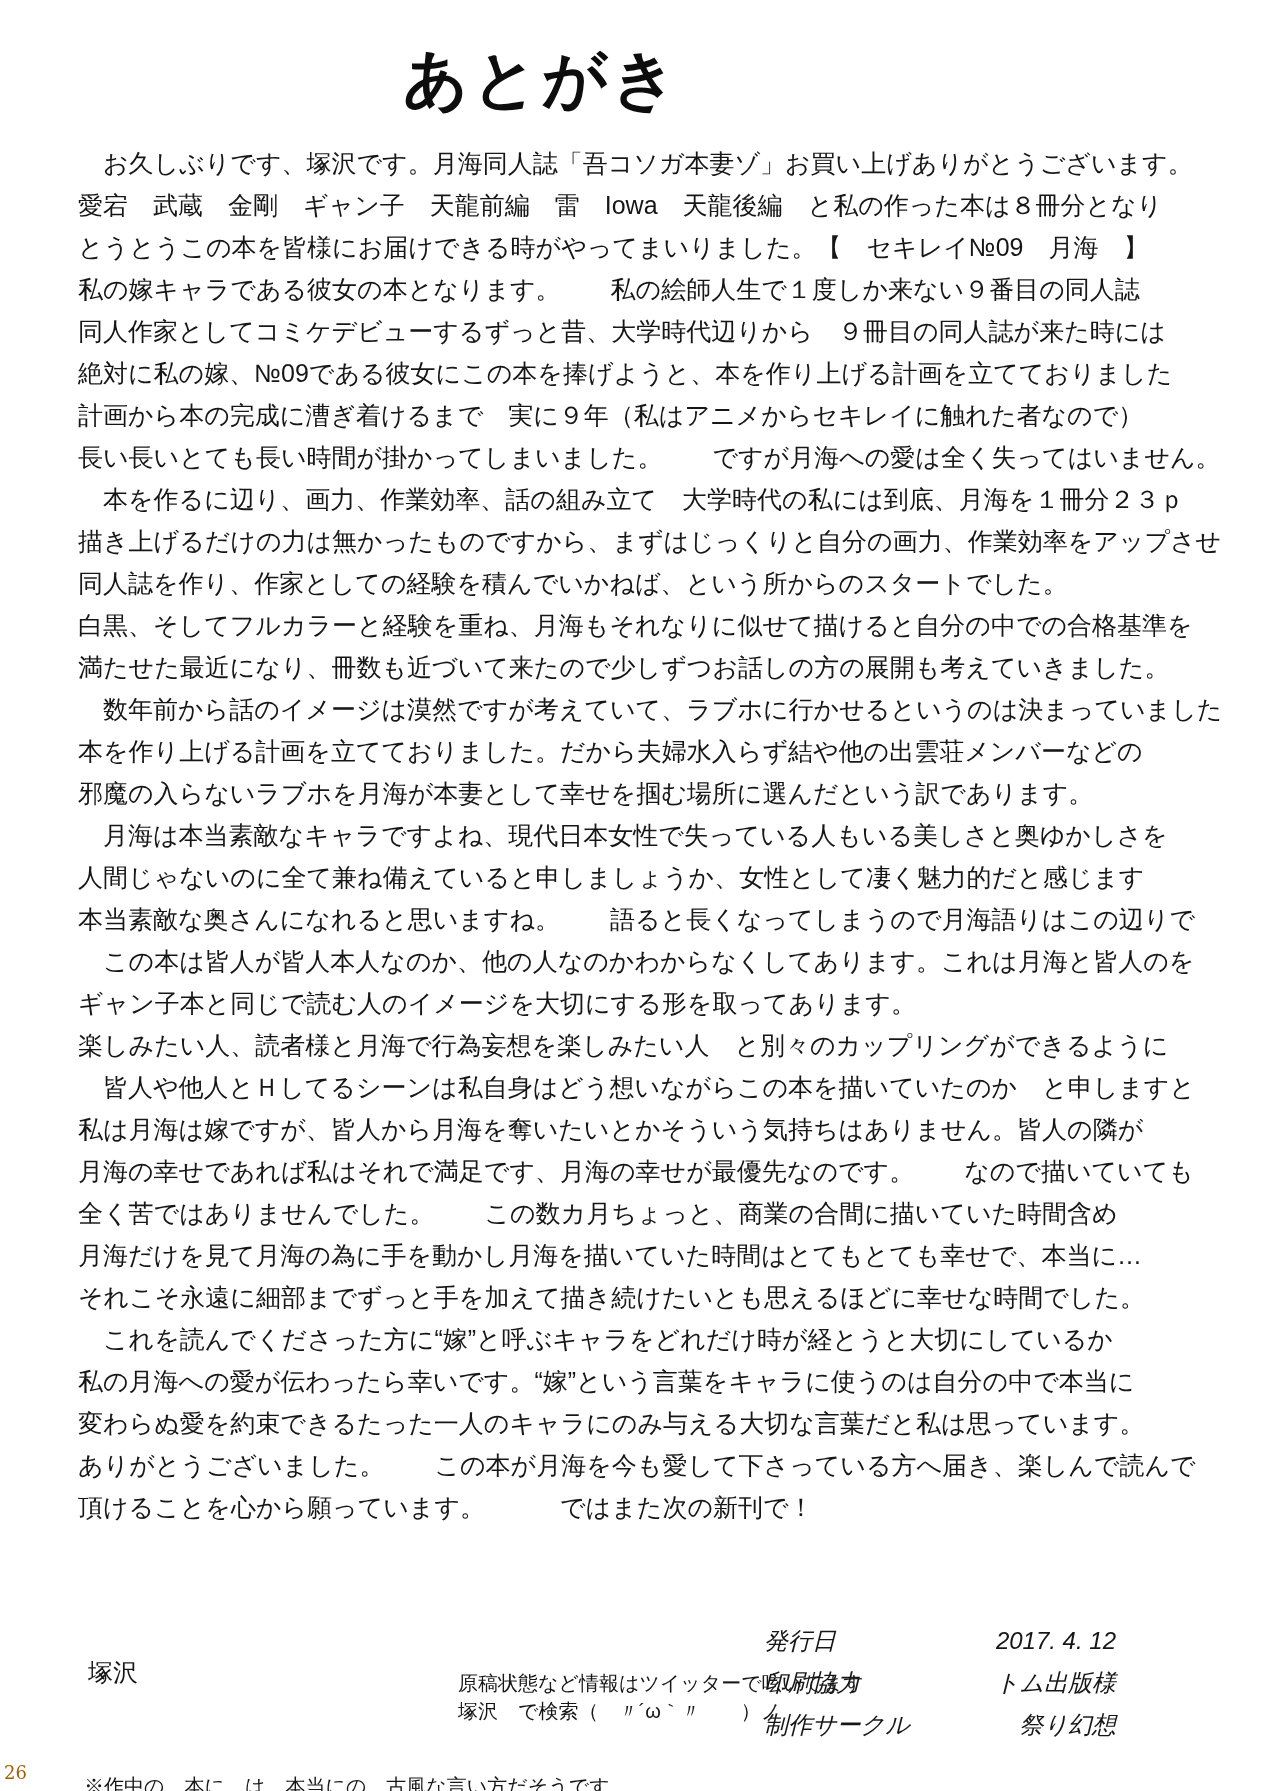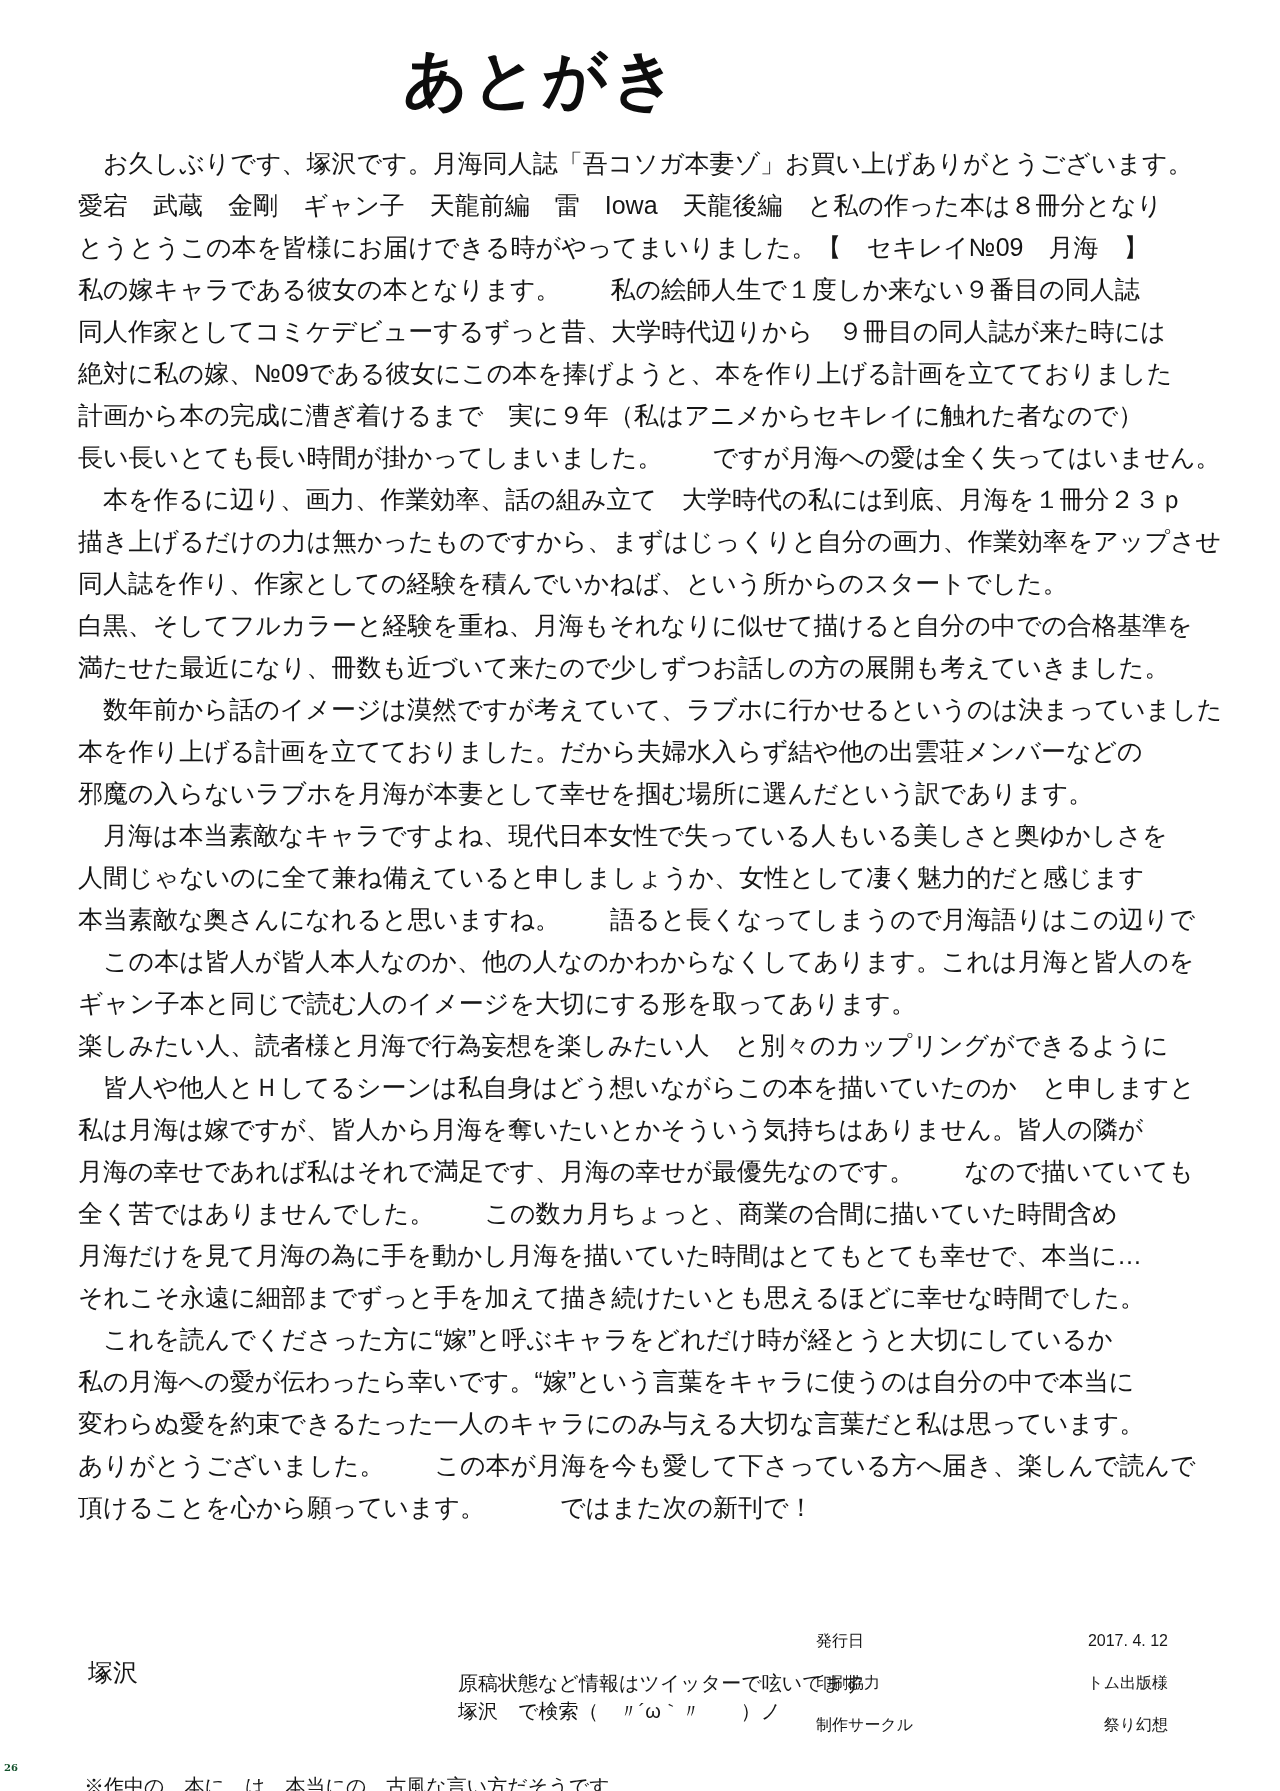--- a/index.html
+++ b/index.html
@@ -64,40 +64,40 @@
   .twitter-line-2 {
     position: absolute;
     left: 458px;
     top: 1690px;
     font-size: 20px;
     white-space: pre;
     margin-top: 8px;
   }
   .colophon {
     position: absolute;
-    left: 816px;
+    left: 764px;
     top: 1626px;
     width: 352px;
-    font-size: 16px;
+    font-size: 24px;
+    font-style: italic;
   }
   .colophon-row {
     display: flex;
     justify-content: space-between;
     height: 42px;
     line-height: 30px;
     white-space: pre;
   }
   .page-number {
     position: absolute;
     left: 4px;
     top: 1762px;
-    font-size: 10px;
+    font-size: 18px;
     font-family: "DejaVu Serif", serif;
-    color: #14532d;
-    font-weight: bold;
+    color: #a16207;
   }
 </style>
 </head>
 <body>
 
 <div class="page-title">あとがき</div>
 
 <div class="body-text">
     <div class="line">　お久しぶりです、塚沢です。月海同人誌「吾コソガ本妻ゾ」お買い上げありがとうございます。</div>
     <div class="line">愛宕　武蔵　金剛　ギャン子　天龍前編　雷　Iowa　天龍後編　と私の作った本は８冊分となり</div>

